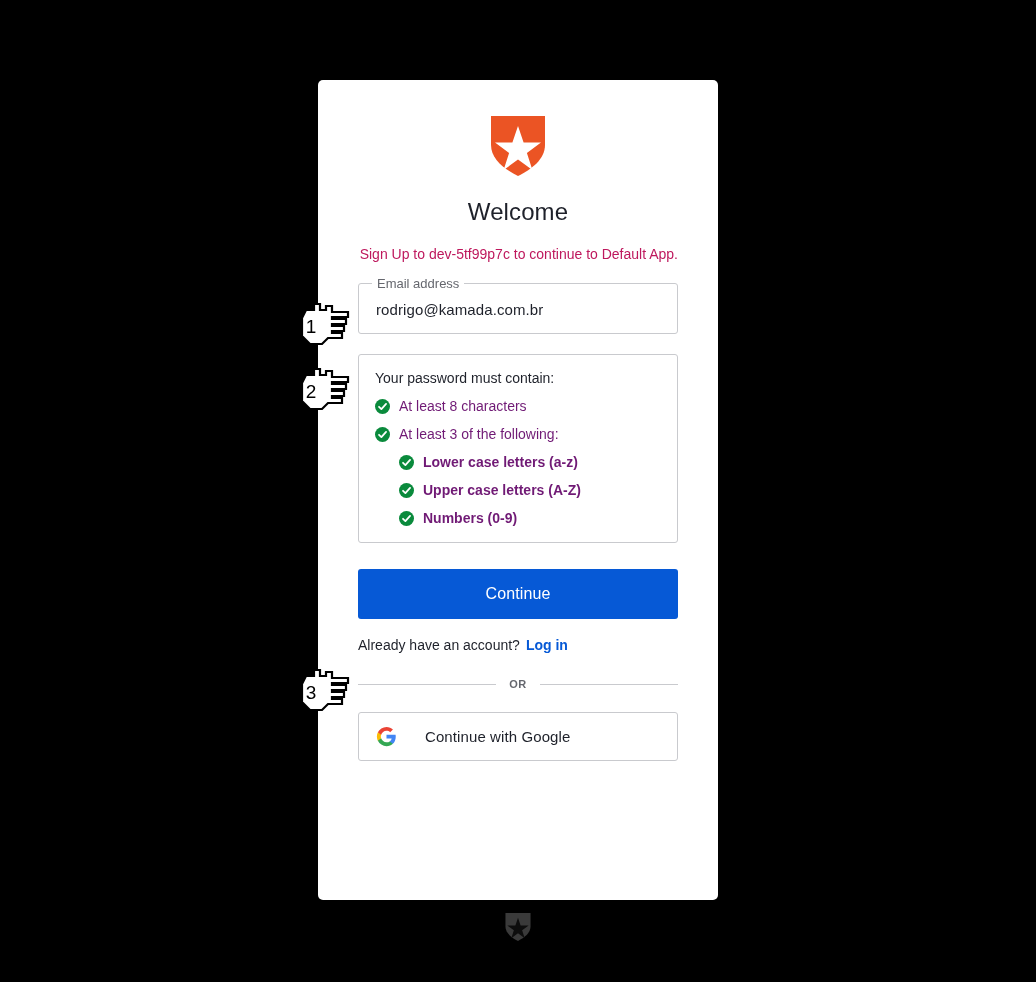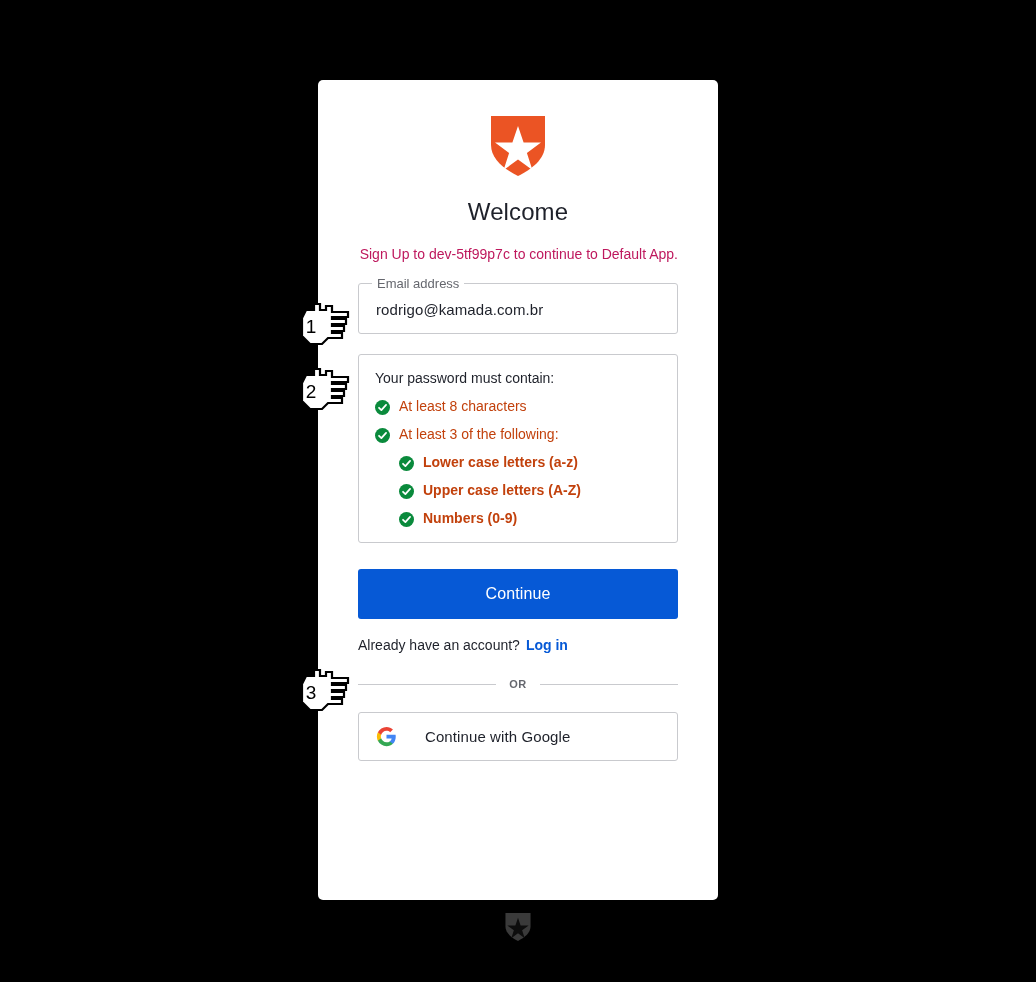--- a/index.html
+++ b/index.html
@@ -133,24 +133,24 @@
     color: #1e212a;
     margin-bottom: 10px;
   }
   .policy ul {
     list-style: none;
     margin: 0;
     padding: 0;
   }
   .policy li {
     display: flex;
-    align-items: flex-end;
+    align-items: center;
     font-size: 14px;
     line-height: 18px;
-    color: #c2410c;
+    color: #701a75;
     margin-top: 10px;
   }
   .policy li:first-child { margin-top: 0; }
   .policy ul.sub {
     margin: 0;
     padding-left: 24px;
   }
   .policy ul.sub li { margin-top: 10px; font-weight: bold; }
   .check {
     flex: 0 0 auto;

